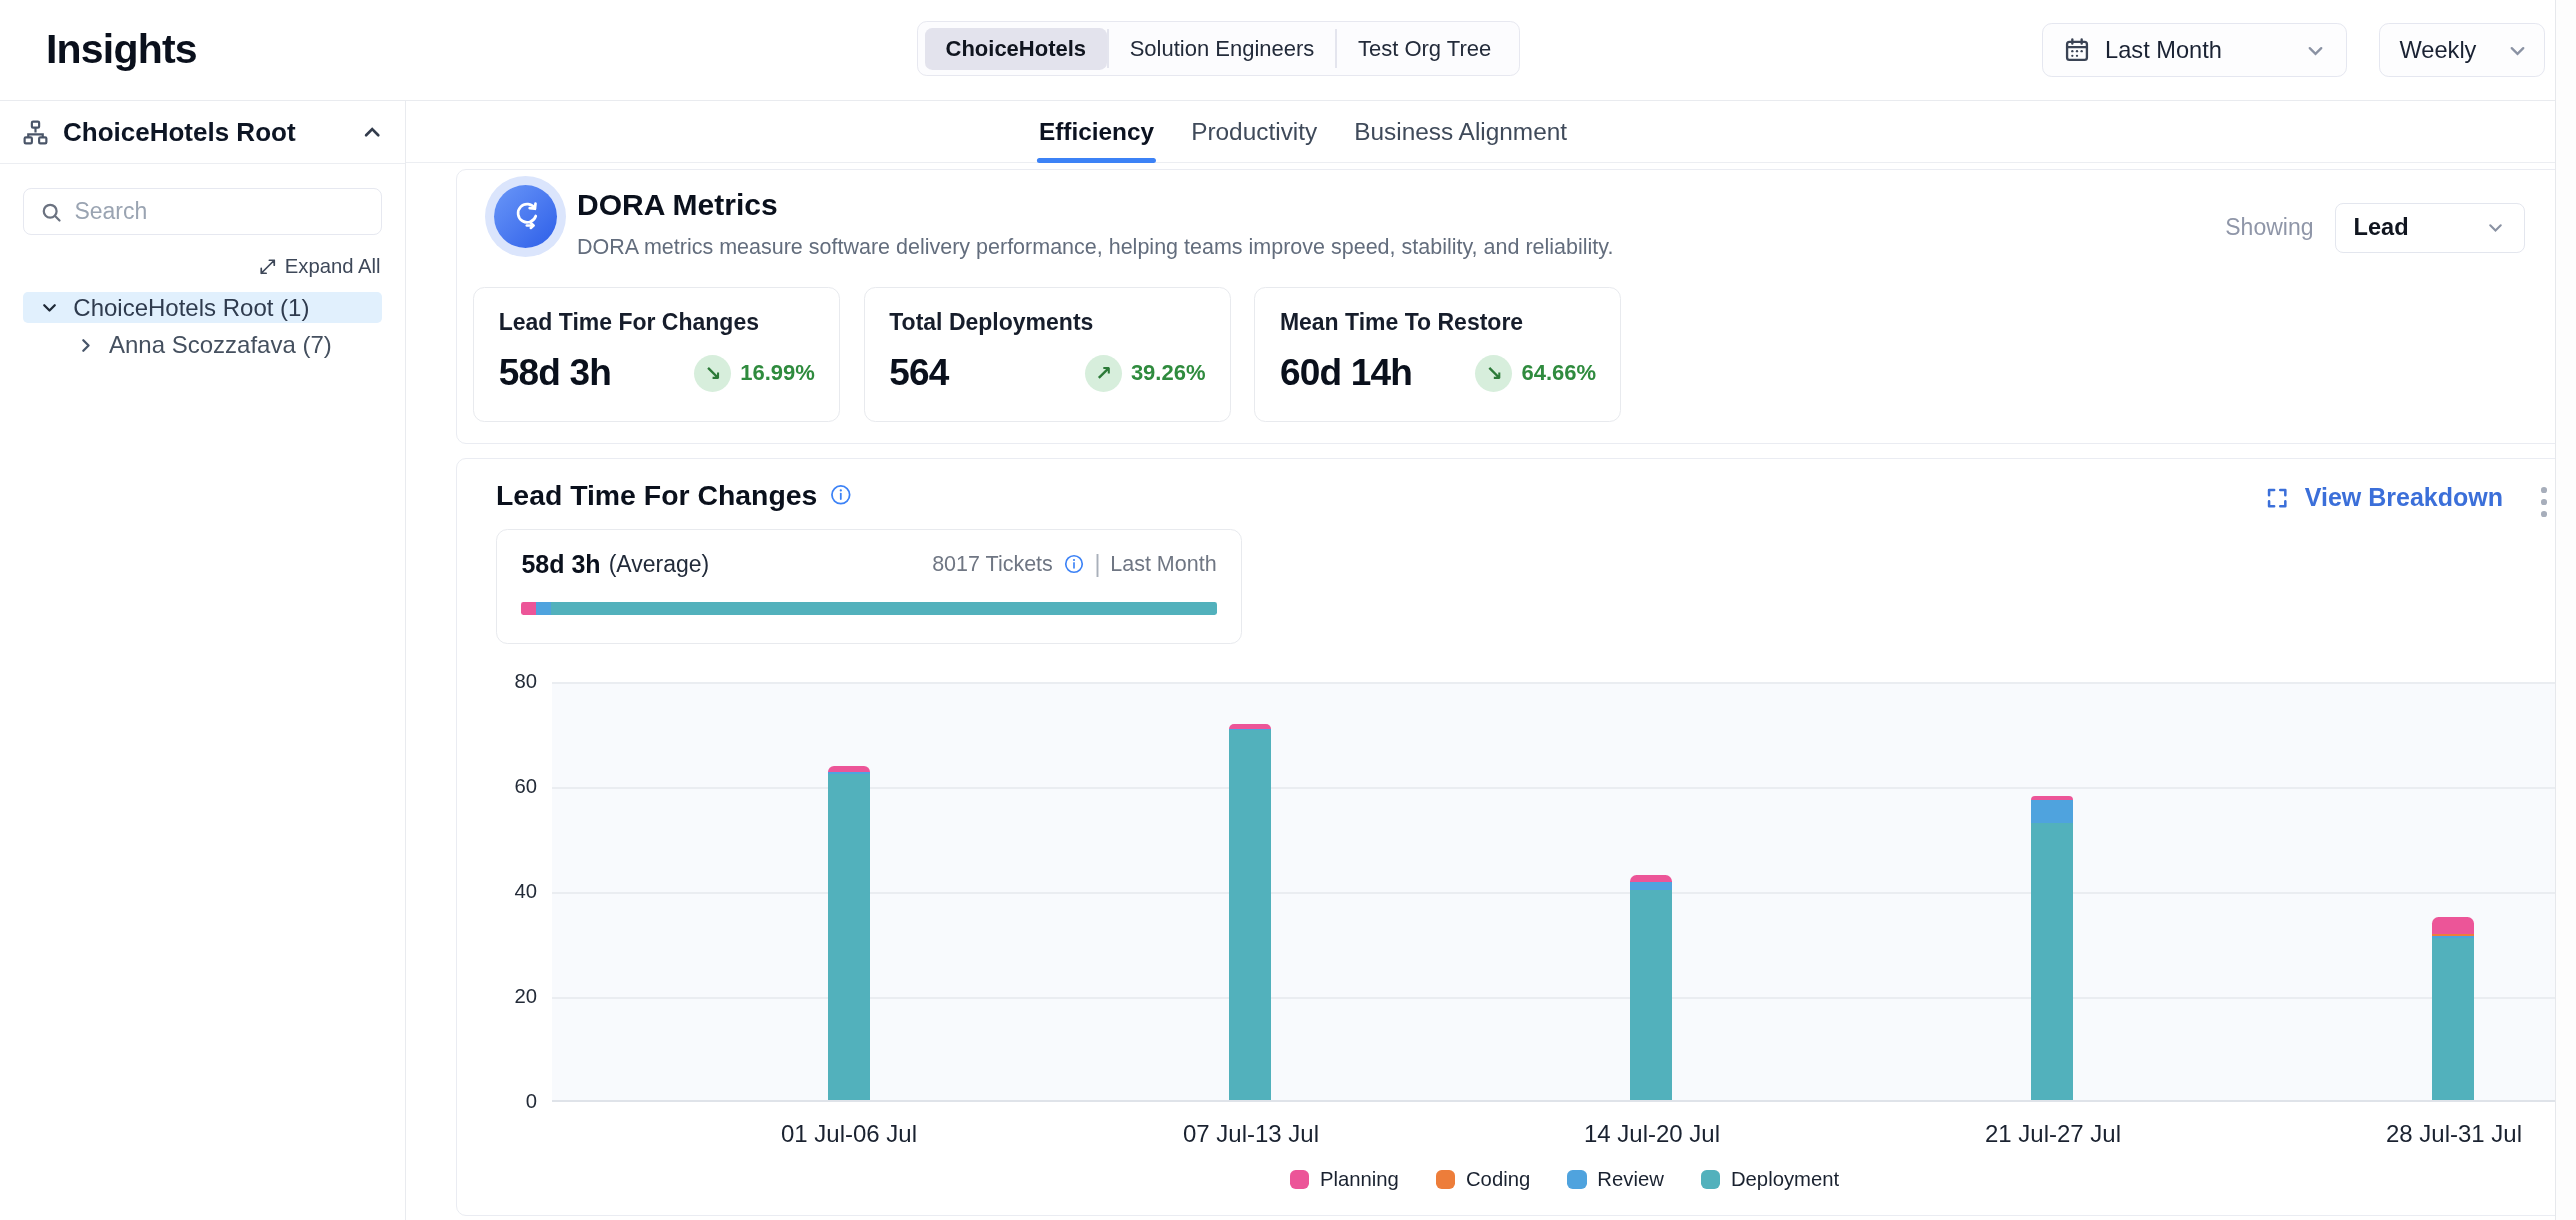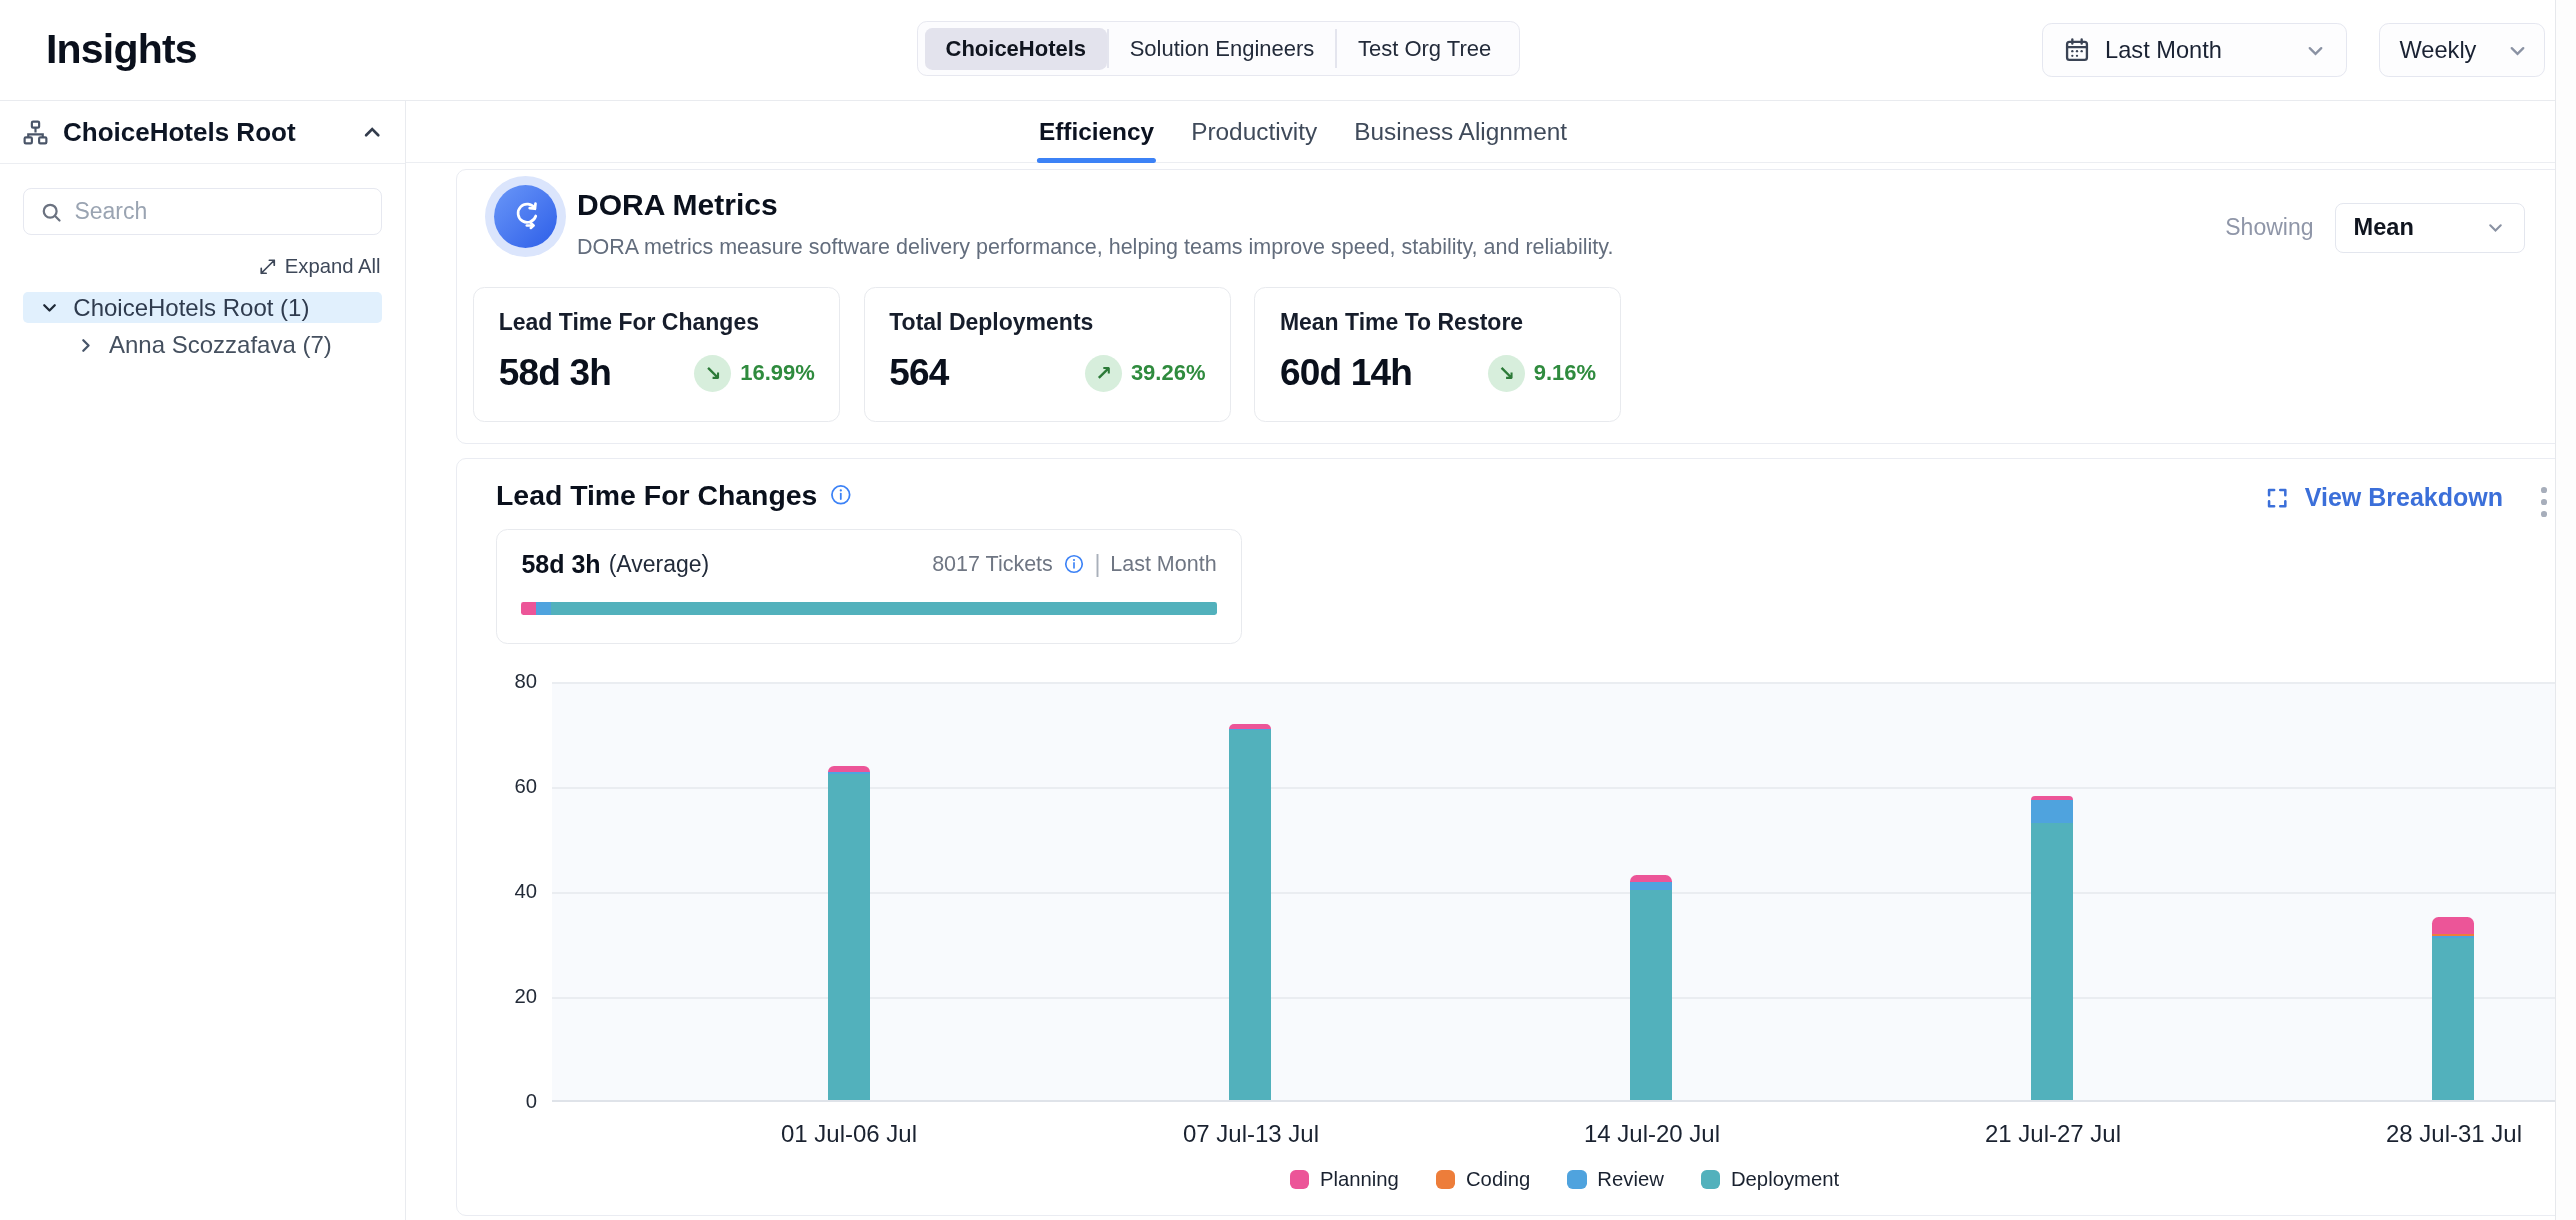--- a/index.html
+++ b/index.html
@@ -224,21 +224,21 @@
           <path d="M12.6 18.7h4.4"></path>
           <path d="M15.4 17l1.9 1.7-1.9 1.7"></path>
         </svg>
       </div>
       <div class="dora-title">DORA Metrics</div>
       <div class="dora-sub">DORA metrics measure software delivery performance, helping teams improve speed, stability, and reliability.</div>
 
       <div class="showing-cluster">
         <span class="showing-label">Showing</span>
         <div class="mean-select">
-          <span class="lbl">Mean</span>
+          <span class="lbl">Lead</span>
           <span>
             <svg width="21" height="21" viewBox="0 0 24 24" fill="none" stroke="#8A92A3" stroke-width="2.4" stroke-linecap="round">
                 <polyline points="6,9.5 12,15.5 18,9.5"></polyline>
               </svg>
           </span>
         </div>
         <div class="kebab">
             <i></i>
             <i></i>
             <i></i>
@@ -265,21 +265,21 @@
               <span class="delta">39.26%</span>
             </span>
           </div>
         </div>
         <div class="mcard">
           <div class="mtitle">Mean Time To Restore</div>
           <div class="vrow">
             <span class="mvalue">60d 14h</span>
             <span class="badge">
               <span class="bub">↘</span>
-              <span class="delta">9.16%</span>
+              <span class="delta">64.66%</span>
             </span>
           </div>
         </div>
       </div>
     </section>
 
     <section class="panel panel-chart">
       <div class="sec-title">
         <span>Lead Time For Changes</span>
         <span>

